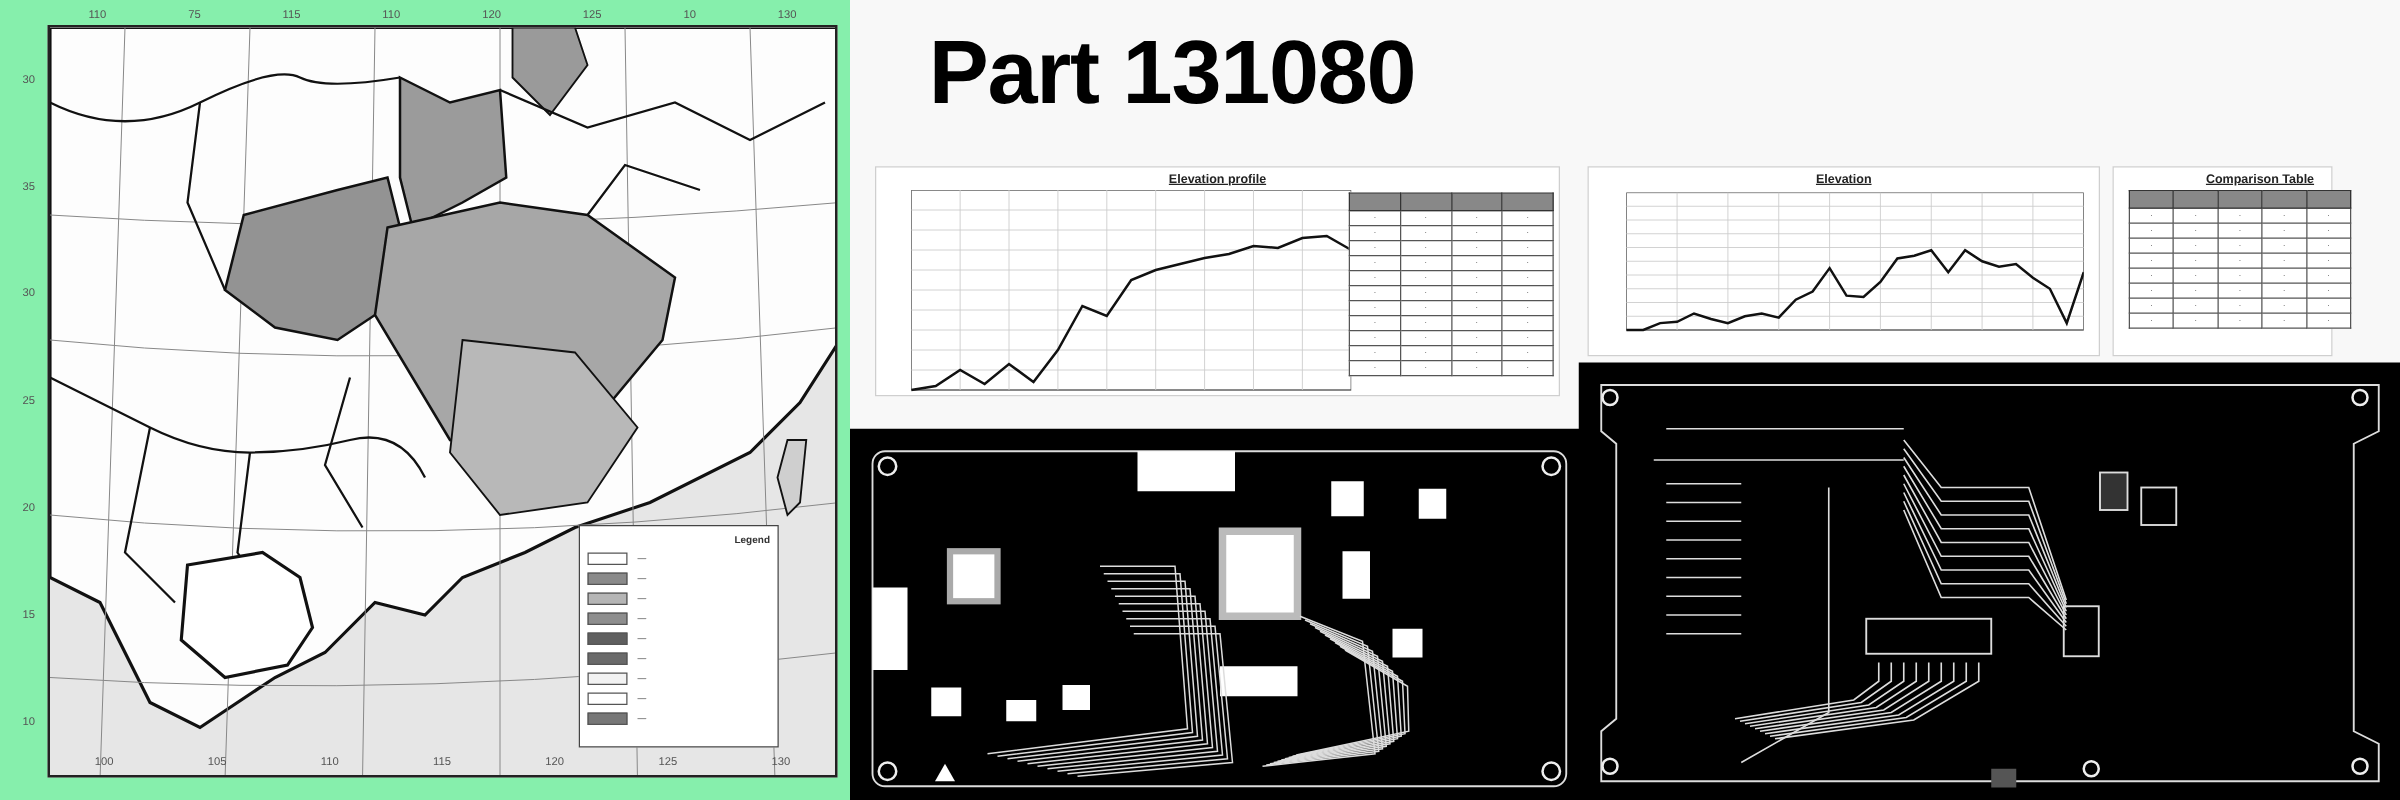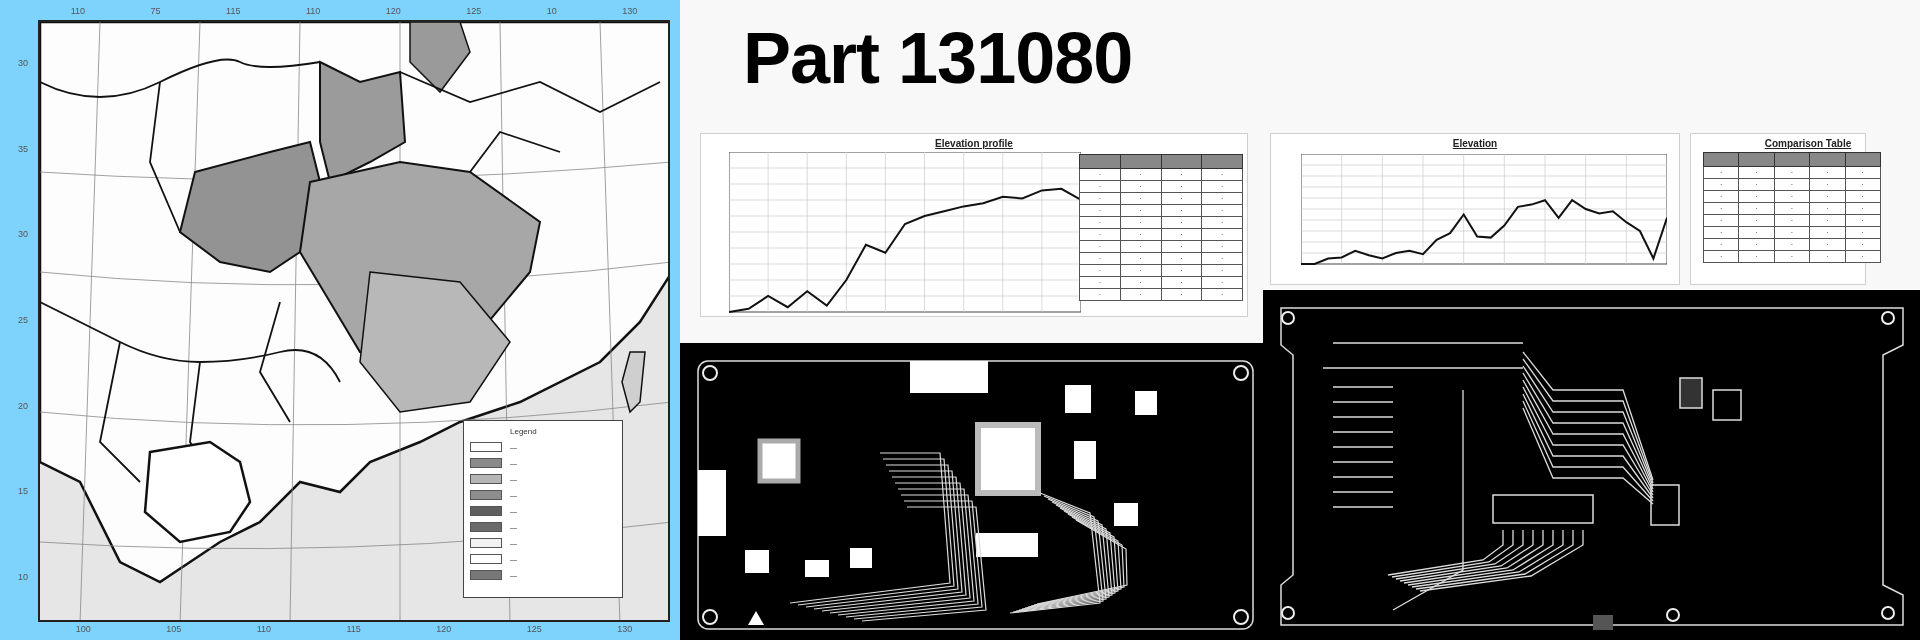--- a/index.html
+++ b/index.html
@@ -1,27 +1,27 @@
 <!DOCTYPE html>
 <html><head>
 <meta charset="utf-8">
 <style>
   * { box-sizing: border-box; margin: 0; padding: 0; }
   html, body { width: 1920px; height: 640px; overflow: hidden; background: #f7f7f7; font-family: "Liberation Sans", sans-serif; }
   .root { position: relative; width: 1920px; height: 640px; background: #f8f8f8; }
 
   
-  .map-panel { position: absolute; left: 0; top: 0; width: 680px; height: 640px; background: #7dd3fc; }
+  .map-panel { position: absolute; left: 0; top: 0; width: 680px; height: 640px; background: #86efac; }
   .map-frame { position: absolute; left: 38px; top: 20px; width: 632px; height: 602px; border: 2px solid #222; background: #e6e6e6; overflow: hidden; }
   .map-ticks-top, .map-ticks-bottom { position: absolute; left: 38px; width: 632px; display: flex; justify-content: space-around; font-size: 9px; color: #555; }
   .map-ticks-top { top: 6px; }
-  .map-ticks-bottom { top: 624px; text-align: center; }
+  .map-ticks-bottom { top: 604px; text-align: center; }
   .map-ticks-left { position: absolute; left: 18px; top: 20px; height: 600px; display: flex; flex-direction: column; justify-content: space-around; font-size: 9px; color: #555; }
   .legend { position: absolute; left: 463px; top: 420px; width: 160px; height: 178px; background: #fff; border: 1px solid #444; padding: 6px; font-size: 7px; color: #333; }
-  .legend-title { font-weight: normal; font-size: 8px; margin-left: 40px; margin-bottom: 3px; }
+  .legend-title { font-weight: bold; font-size: 8px; margin-left: 40px; margin-bottom: 3px; text-align: right; }
   .legend-row { display: flex; align-items: center; height: 16px; }
   .legend-swatch { width: 32px; height: 10px; border: 1px solid #555; margin-right: 8px; }
 
   
   .title { position: absolute; left: 702px; top: 22px; font-size: 72px; font-weight: bold; color: #000; letter-spacing: -1px; line-height: 1; margin-left: 41px; }
 
   
   .chart-card { position: absolute; background: #fff; border: 1px solid #cfcfcf; }
   .chart-title { position: absolute; top: 4px; left: 0; right: 0; text-align: center; font-size: 10px; font-weight: bold; text-decoration: underline; color: #222; }
   .data-table { position: absolute; border-collapse: collapse; font-size: 7px; color: #444; background: #fff; }

